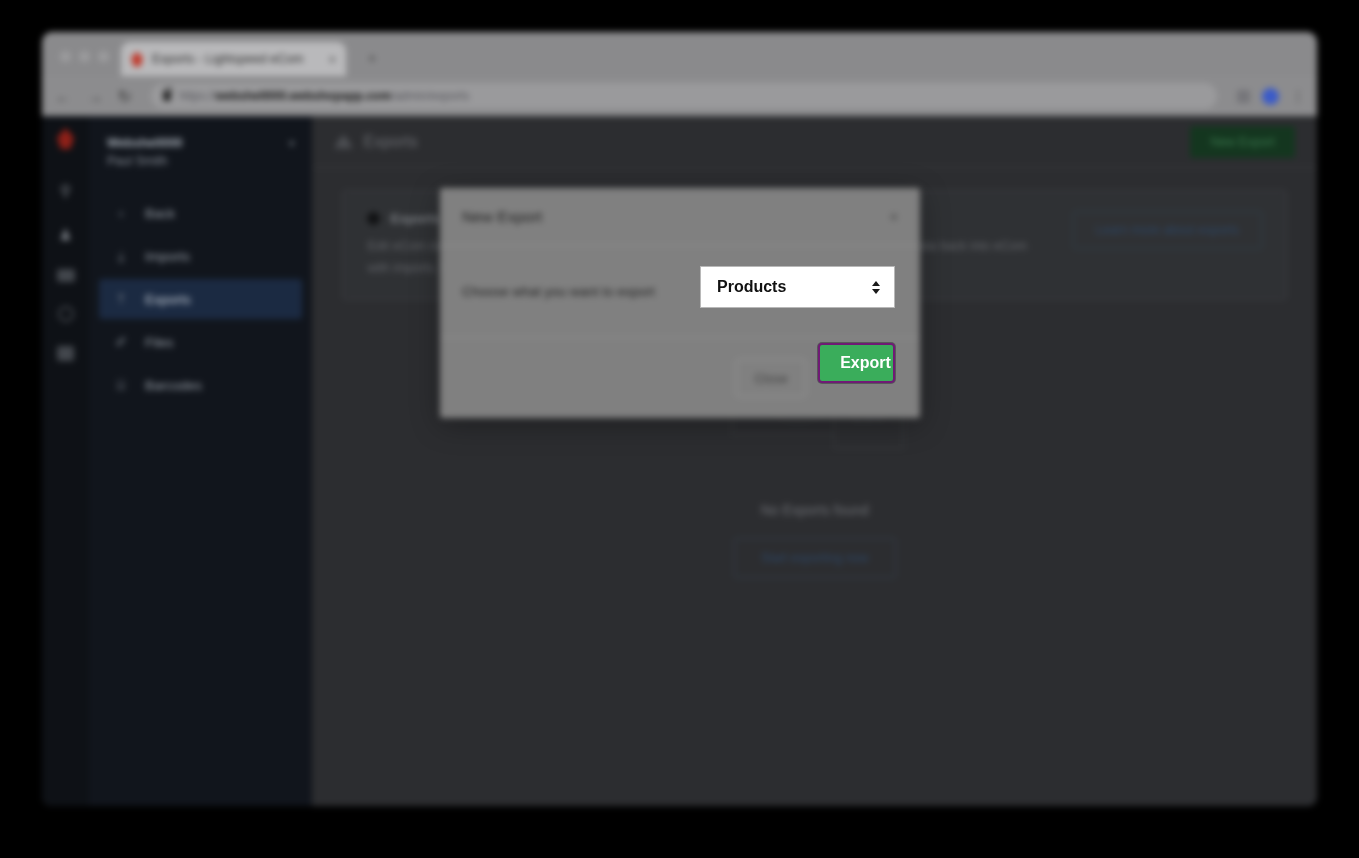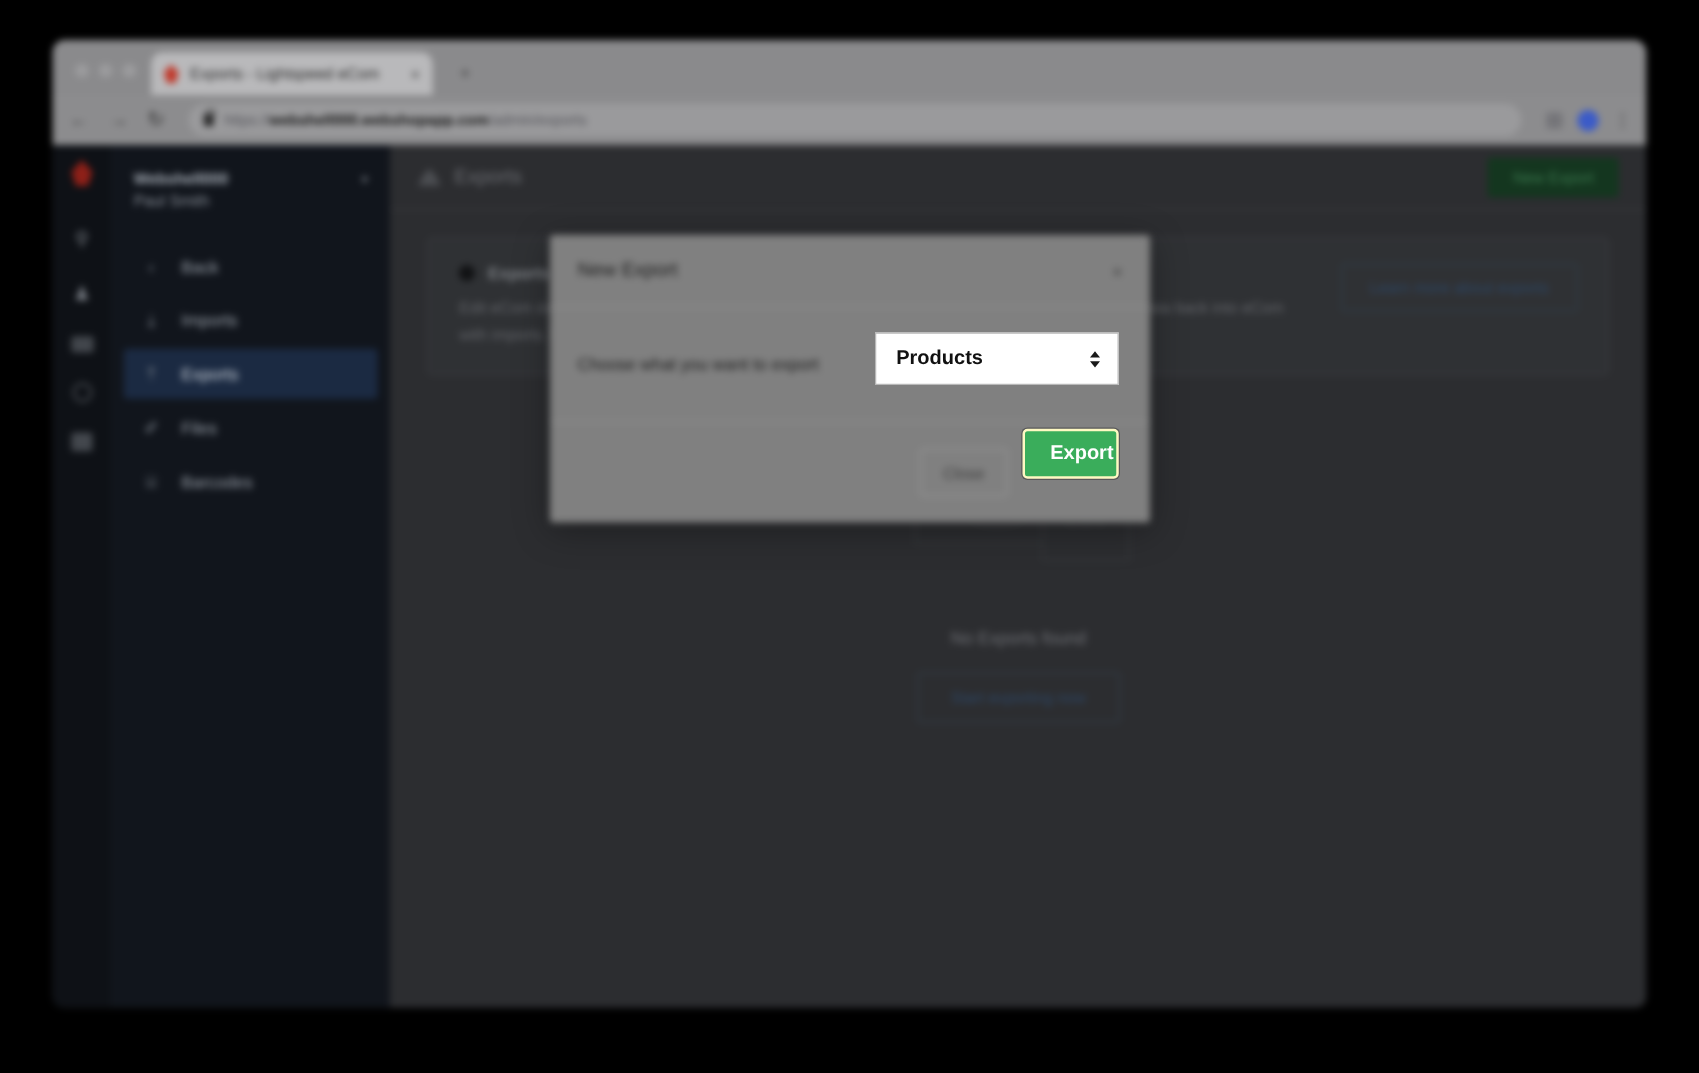--- a/index.html
+++ b/index.html
@@ -331,21 +331,21 @@
   }
   .caret { width: 0; height: 0; border-left: 4px solid transparent; border-right: 4px solid transparent; }
   .caret.up { border-bottom: 5px solid #1a1a1a; }
   .caret.down { border-top: 5px solid #1a1a1a; }
 
   #focus-export-btn {
     position: absolute;
     left: 818px; top: 343px;
     width: 77px; height: 40px;
     background: #3aad5b;
-    border: 2px solid #fef9c3;
+    border: 2px solid #701a75;
     border-radius: 4px;
     color: #fff;
     font-size: 16px; font-weight: bold;
     display: flex; align-items: center; justify-content: center;
     box-shadow: 0 0 0 1px #58585a;
     padding-left: 18px;
   }
 </style>
 </head>
 <body>

